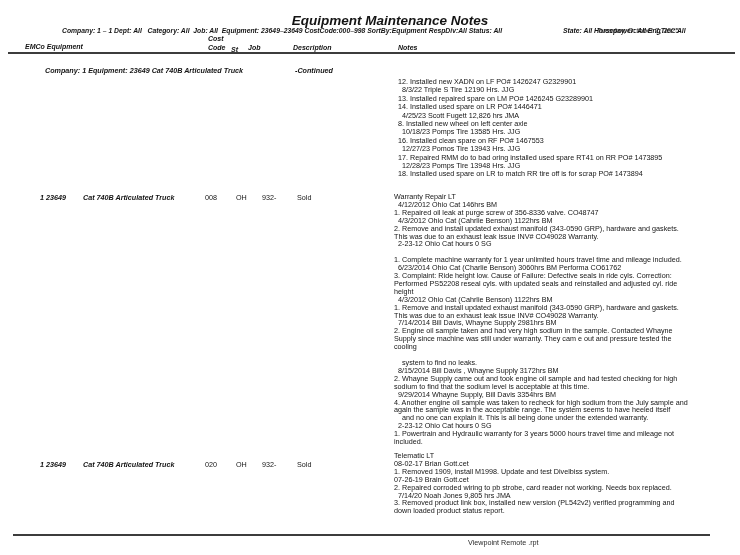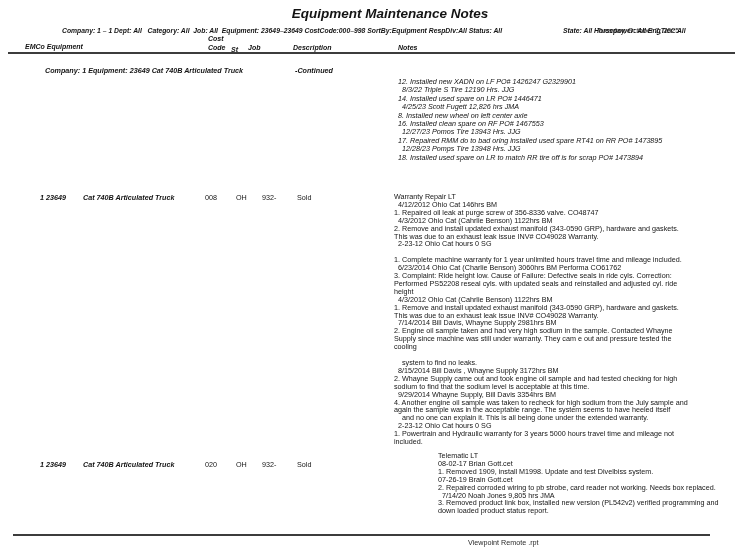--- a/index.html
+++ b/index.html
@@ -2,32 +2,32 @@
 <html><head>
 <meta charset="utf-8">
 <style>
   html,body{margin:0;padding:0;background:#ffffff;}
   .page{
     position:relative;width:740px;height:555px;background:#ffffff;
     font-family:"Liberation Sans",sans-serif;color:#141414;overflow:hidden;
   }
   .abs{position:absolute;white-space:pre;}
   .bi{font-weight:bold;font-style:italic;text-align:center;}
-  .report-title{top:6px;left:40px;right:0;text-align:center;font-size:13.5px;white-space:pre;}
+  .report-title{top:13px;left:40px;right:0;text-align:center;font-size:13.5px;white-space:pre;}
   .report-date{top:26px;left:597px;font-size:7.2px;}
   .filters-left{top:27px;left:62px;font-size:6.8px;}
   .filters-right{top:27px;left:563px;font-size:6.8px;}
   .colhead{font-size:7px;}
   .rule{position:absolute;background:#3c3c3c;height:2px;}
   .top-rule{top:52px;left:8px;width:727px;}
   .footer-rule{top:534px;left:13px;width:697px;}
   .section-header{top:66px;font-size:7.2px;}
   .notes-block{position:absolute;font-size:7.2px;}
   .note-line{white-space:pre;line-height:7.9px;min-height:7.9px;font-size:7.2px;}
-  .lh-lg .note-line{line-height:8.4px;min-height:8.4px;font-style:italic;}
+  .lh-lg .note-line{line-height:8.4px;min-height:8.4px;}
   .rowfield{font-size:7.2px;}
   .footer-text{top:538px;left:468px;font-size:7.2px;color:#2a2a2a;}
 </style>
 </head>
 <body>
 
 <div class="page">
 
   <div class="abs bi report-title">Equipment Maintenance Notes</div>
   <div class="abs report-date">Tuesday, October 7, 2025</div>
@@ -46,23 +46,25 @@
   <div class="rule top-rule"></div>
 
   <div>
     <span class="abs bi section-header" style="left:45px;">Company: 1 Equipment: 23649 Cat 740B Articulated Truck</span>
     <span class="abs bi section-header" style="left:295px;">-Continued</span>
   </div>
 
   <div class="notes-block lh-lg" style="top:78px;left:398px;">
       <div class="note-line">12. Installed new XADN on LF PO# 1426247 G2329901</div>
       <div class="note-line">  8/3/22 Triple S Tire 12190 Hrs. JJG</div>
+      <div class="note-line">13. Installed repaired spare on LM PO# 1426245 G23289901</div>
       <div class="note-line">14. Installed used spare on LR PO# 1446471</div>
       <div class="note-line">  4/25/23 Scott Fugett 12,826 hrs JMA</div>
       <div class="note-line">8. Installed new wheel on left center axle</div>
+      <div class="note-line">  10/18/23 Pomps Tire 13585 Hrs. JJG</div>
       <div class="note-line">16. Installed clean spare on RF PO# 1467553</div>
       <div class="note-line">  12/27/23 Pomos Tire 13943 Hrs. JJG</div>
       <div class="note-line">17. Repaired RMM do to bad oring installed used spare RT41 on RR PO# 1473895</div>
       <div class="note-line">  12/28/23 Pomps Tire 13948 Hrs. JJG</div>
       <div class="note-line">18. Installed used spare on LR to match RR tire off is for scrap PO# 1473894</div>
     </div>
 
   <div>
     <span class="abs bi rowfield" style="top:193px;left:40px;">1 23649</span>
     <span class="abs bi rowfield" style="top:193px;left:83px;">Cat 740B Articulated Truck</span>
@@ -106,21 +108,21 @@
       </div>
   </div>
 
   <div>
     <span class="abs bi rowfield" style="top:460px;left:40px;">1 23649</span>
     <span class="abs bi rowfield" style="top:460px;left:83px;">Cat 740B Articulated Truck</span>
     <span class="abs rowfield" style="top:460px;left:205px;">020</span>
     <span class="abs rowfield" style="top:460px;left:236px;">OH</span>
     <span class="abs rowfield" style="top:460px;left:262px;">932-</span>
     <span class="abs rowfield" style="top:460px;left:297px;">Sold</span>
-    <div class="notes-block" style="top:452px;left:394px;margin-left:44px;">
+    <div class="notes-block" style="top:452px;left:394px;">
         <div class="note-line">Telematic LT</div>
         <div class="note-line">08-02-17 Brian Gott.cet</div>
         <div class="note-line">1. Removed 1909, install M1998. Update and test Divelbiss system.</div>
         <div class="note-line">07-26-19 Brain Gott.cet</div>
         <div class="note-line">2. Repaired corroded wiring to pb strobe, card reader not working. Needs box replaced.</div>
         <div class="note-line">  7/14/20 Noah Jones 9,805 hrs JMA</div>
         <div class="note-line">3. Removed product link box, installed new version (PL542v2) verified programming and</div>
         <div class="note-line">down loaded product status report.</div>
       </div>
   </div>

